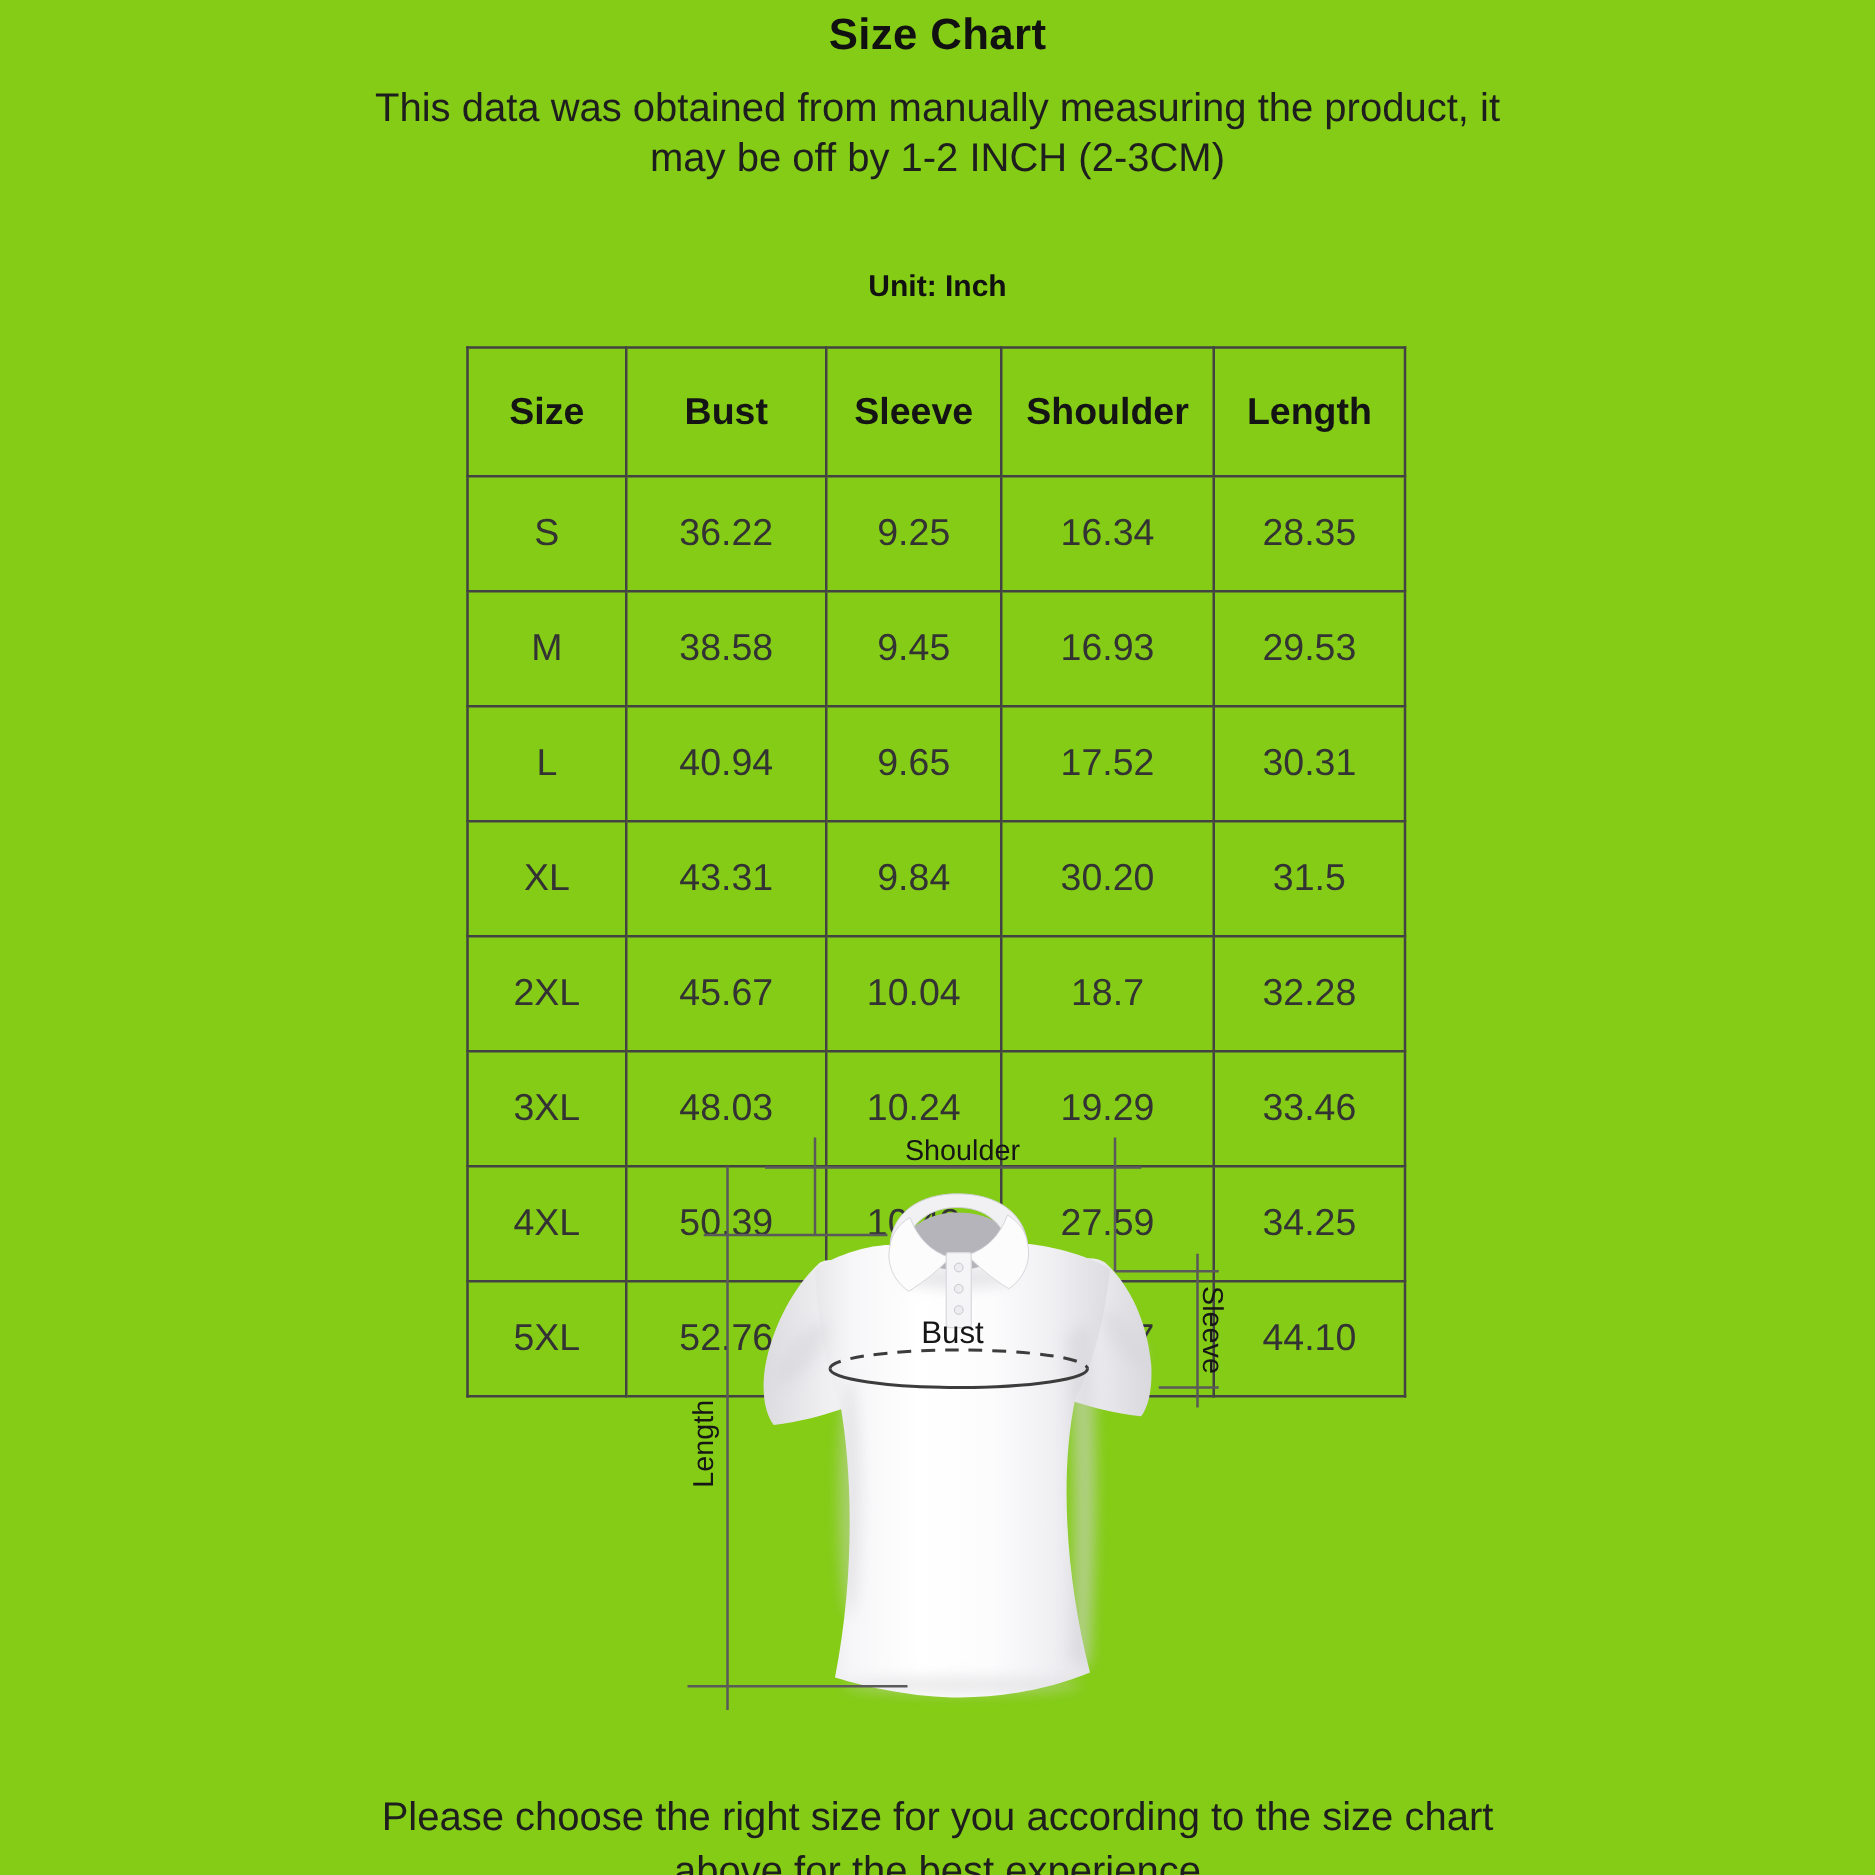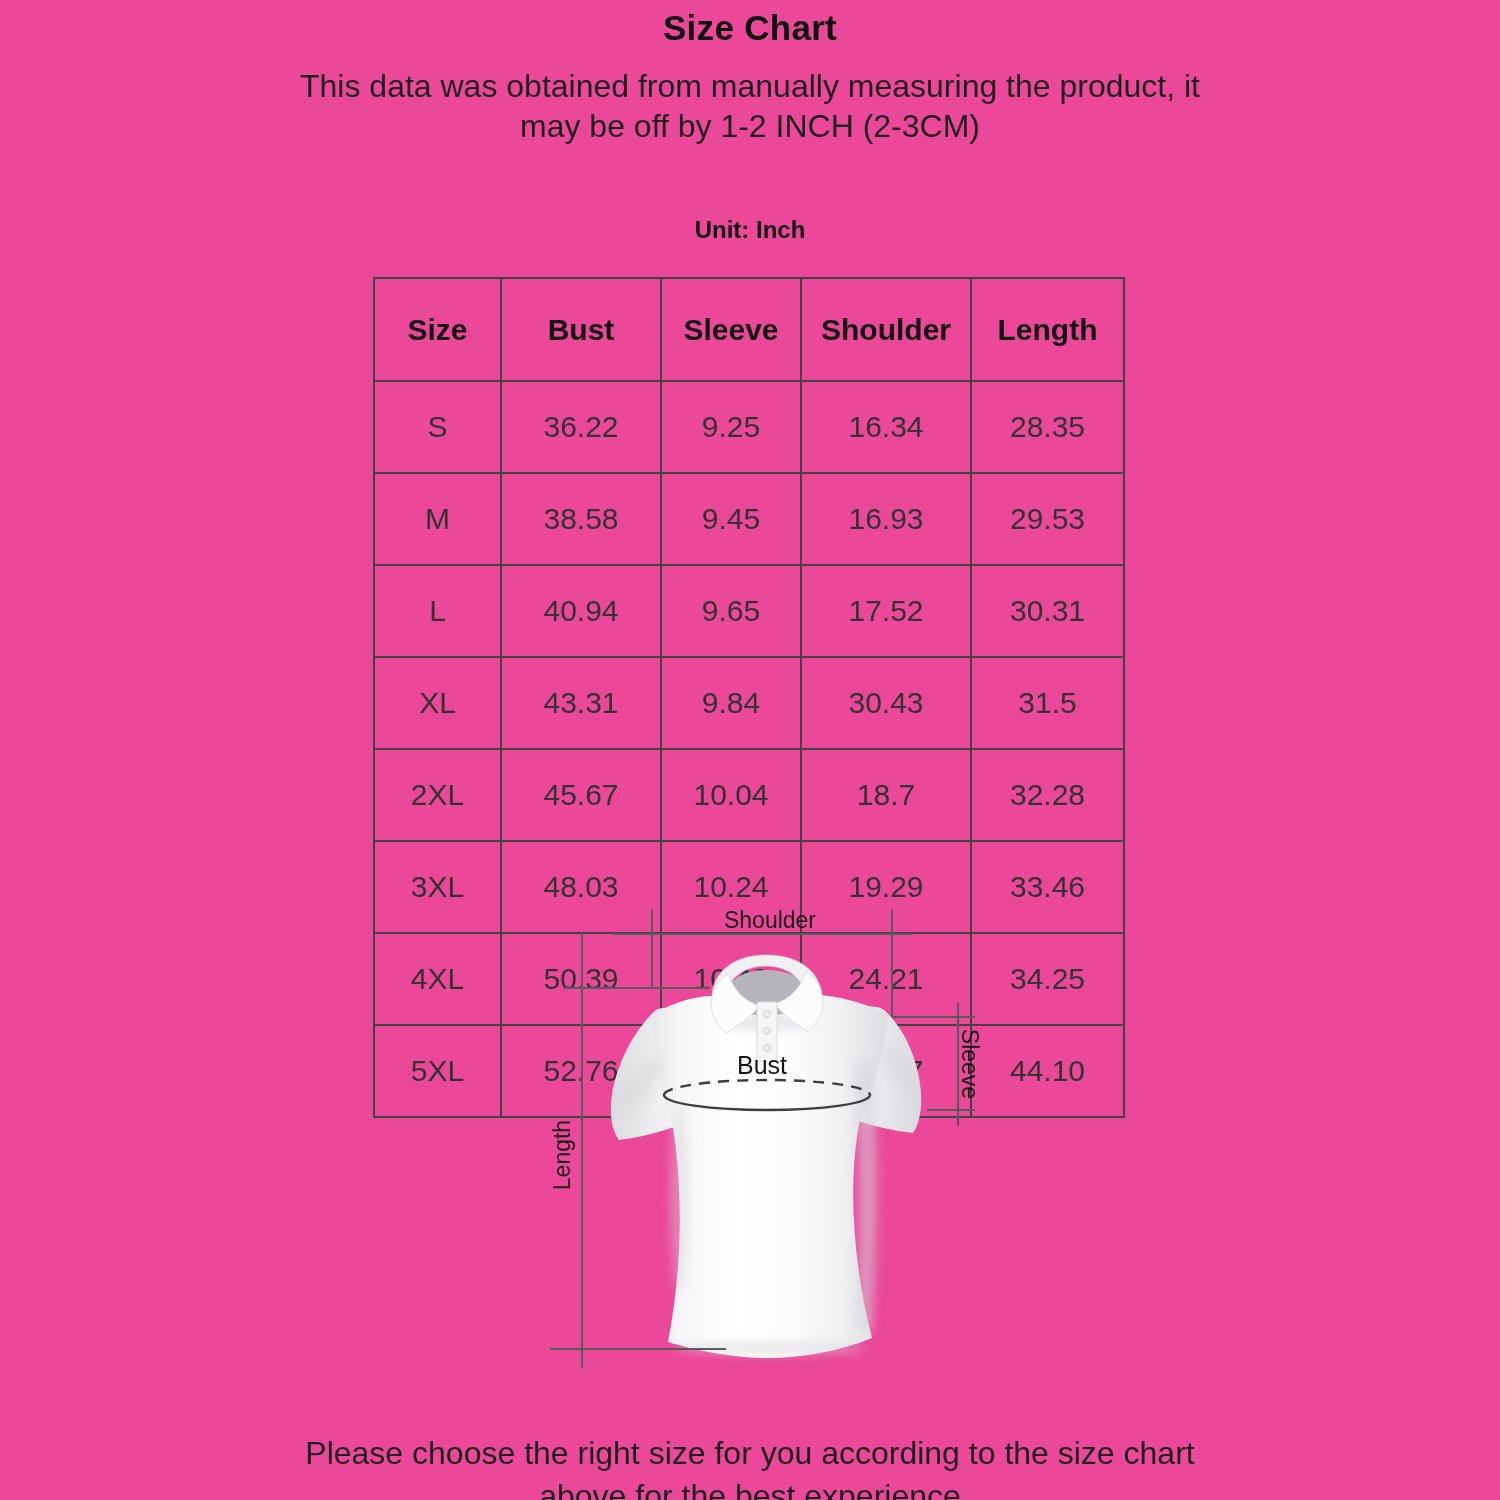--- a/index.html
+++ b/index.html
@@ -1,17 +1,17 @@
 <!DOCTYPE html>
 <html><head>
 <meta charset="utf-8">
 <style>
   html,body{margin:0;padding:0;background:#ffffff;}
   body{width:1500px;height:1500px;font-family:"Liberation Sans",sans-serif;color:#1b1b1b;}
-  .canvas{position:relative;width:1500px;height:1500px;overflow:hidden;background:#ec4899;}
+  .canvas{position:relative;width:1500px;height:1500px;overflow:hidden;background:#84cc16;}
 
   .title{position:absolute;top:8px;left:0;width:100%;text-align:center;
          font-size:35px;font-weight:700;letter-spacing:.3px;color:#111;}
   .intro{position:absolute;top:66px;left:0;width:100%;text-align:center;
          font-size:32px;line-height:40px;color:#1e1e1e;}
   .unit{position:absolute;top:216px;left:0;width:100%;text-align:center;
         font-size:24px;font-weight:700;color:#111;}
 
   table.size-table{position:absolute;left:373px;top:277px;width:750px;
         border-collapse:collapse;table-layout:fixed;}
@@ -78,42 +78,42 @@
         <td>L</td>
         <td>40.94</td>
         <td>9.65</td>
         <td>17.52</td>
         <td>30.31</td>
       </tr>
       <tr>
         <td>XL</td>
         <td>43.31</td>
         <td>9.84</td>
-        <td>30.43</td>
+        <td>30.20</td>
         <td>31.5</td>
       </tr>
       <tr>
         <td>2XL</td>
         <td>45.67</td>
         <td>10.04</td>
         <td>18.7</td>
         <td>32.28</td>
       </tr>
       <tr>
         <td>3XL</td>
         <td>48.03</td>
         <td>10.24</td>
         <td>19.29</td>
         <td>33.46</td>
       </tr>
       <tr>
         <td>4XL</td>
         <td>50.39</td>
         <td>10.43</td>
-        <td>24.21</td>
+        <td>27.59</td>
         <td>34.25</td>
       </tr>
       <tr>
         <td>5XL</td>
         <td>52.76</td>
         <td>10.63</td>
         <td>20.47</td>
         <td>44.10</td>
       </tr>
     </tbody>

